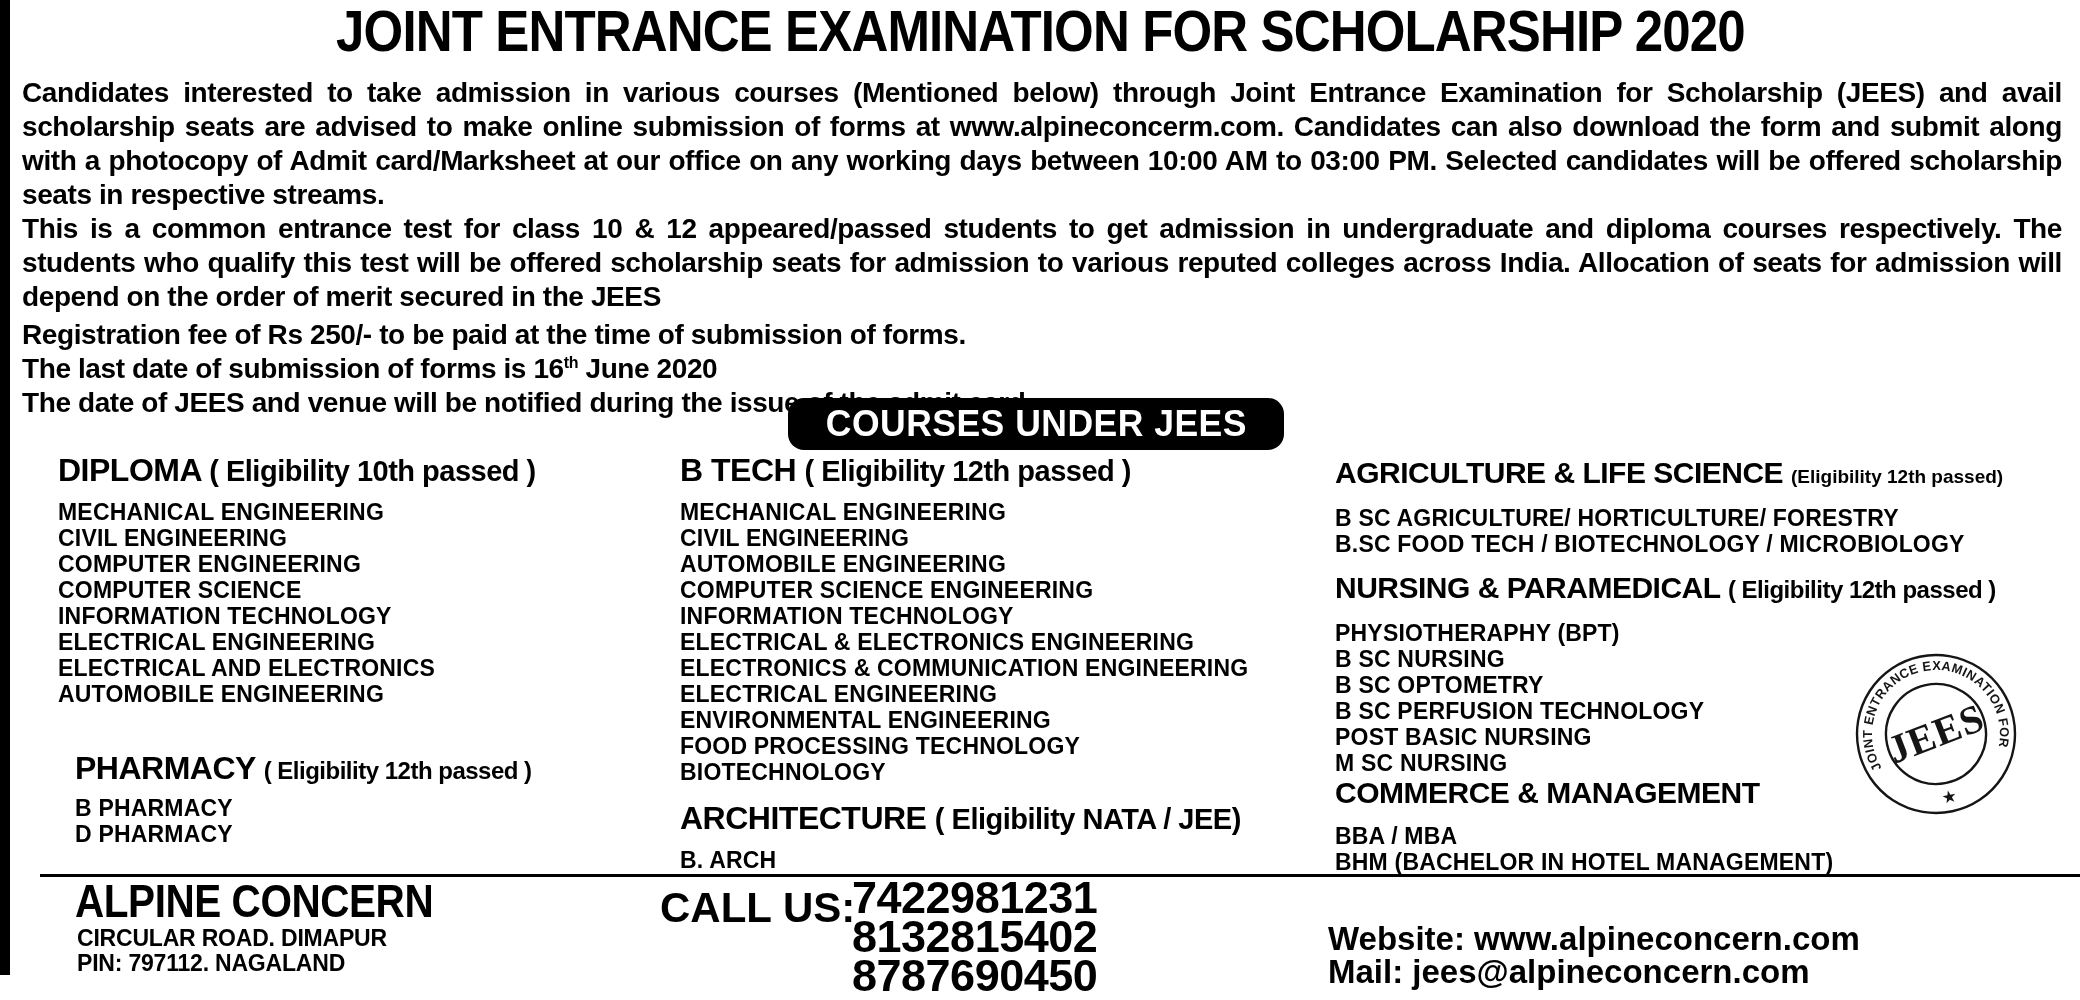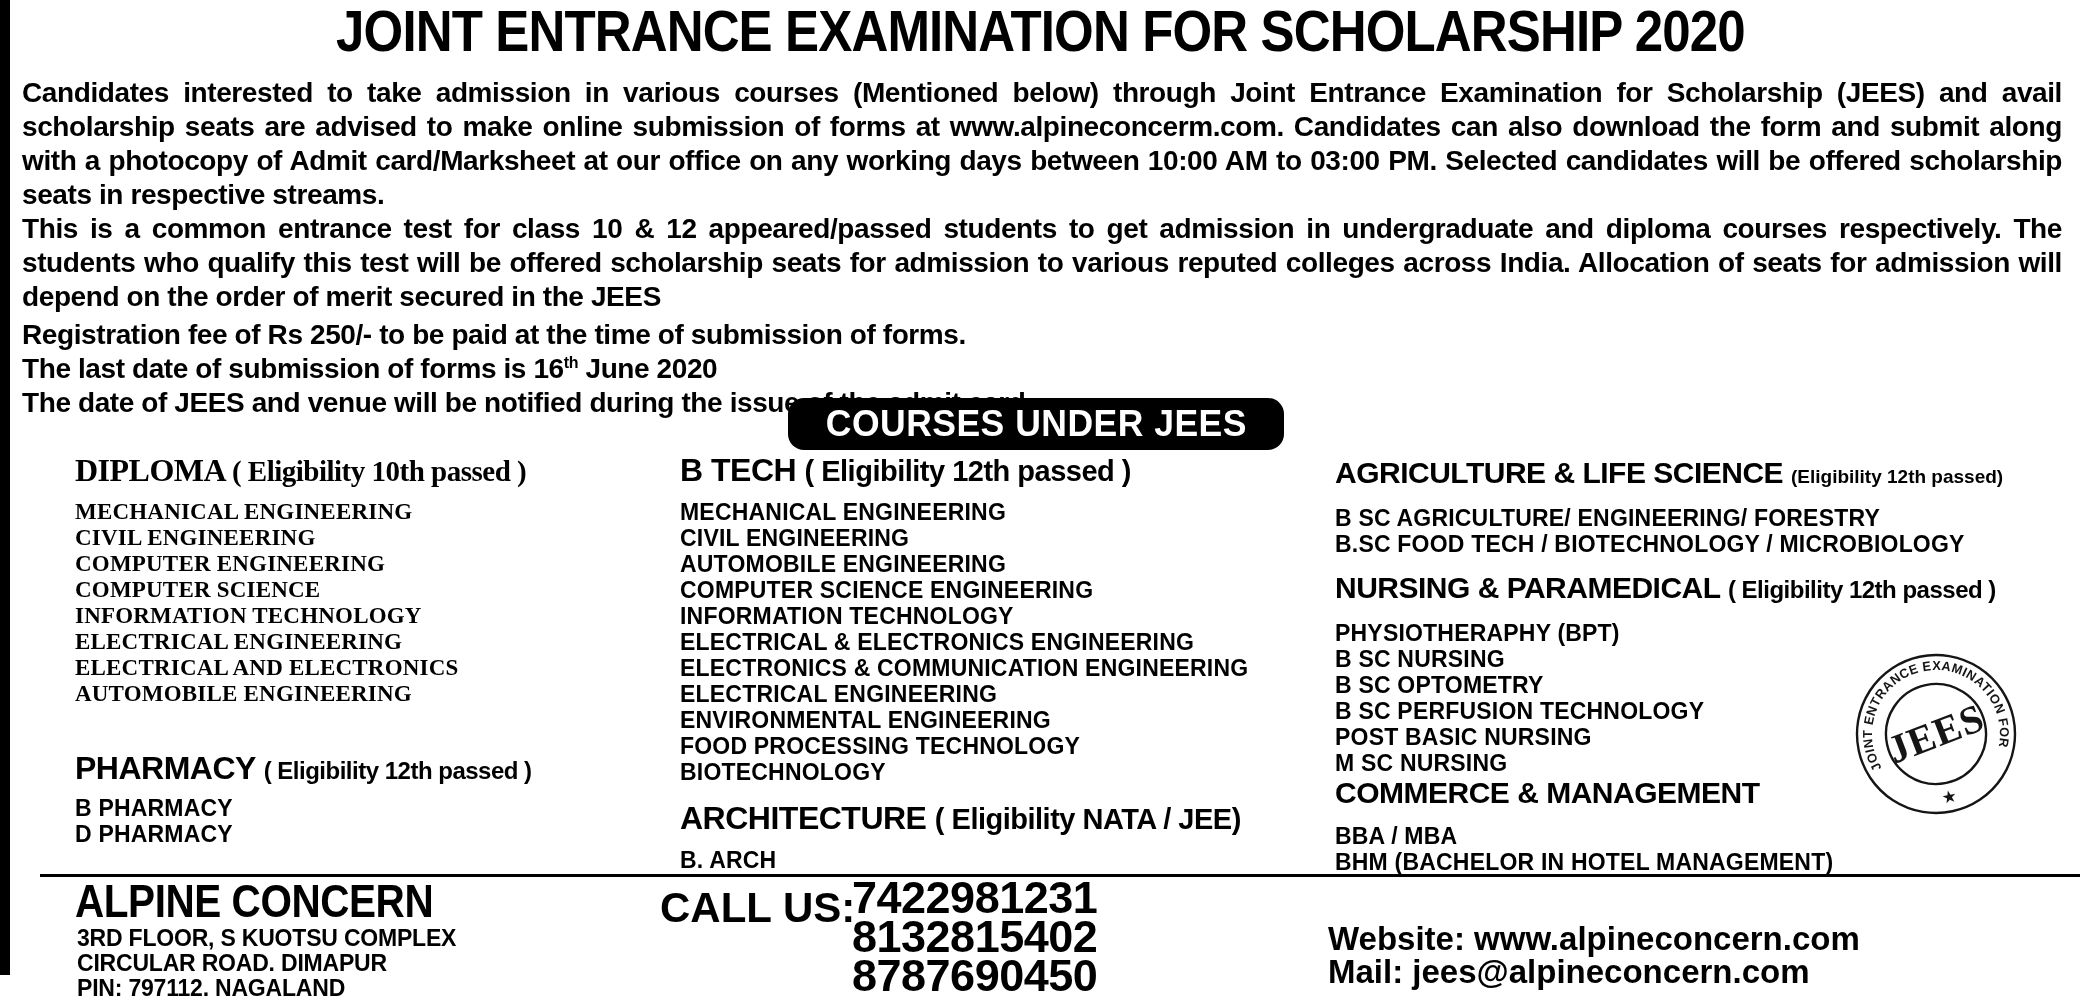--- a/index.html
+++ b/index.html
@@ -38,21 +38,21 @@
 
   
   .sec-heading{font-size:32px;line-height:36px;white-space:nowrap;letter-spacing:-0.5px;}
   .sec-heading .elig{font-size:29px;}
   .sec-heading .elig-sm{font-size:24px;}
   .sec-heading .elig-xs{font-size:19px;letter-spacing:0;}
   .sec-heading-sm{font-size:30px;}
   .course-list{margin-top:10px;font-size:23px;line-height:26px;letter-spacing:0.2px;}
   .course-list div{white-space:nowrap;}
 
-  #sec-diploma{left:75px;top:452px;font-family:Liberation Serif, serif;}
+  #sec-diploma{left:58px;top:452px;}
   #sec-pharmacy{left:75px;top:750px;}
   #sec-pharmacy .course-list{margin-top:6px;}
   #sec-btech{left:680px;top:452px;}
   #sec-architecture{left:680px;top:800px;}
   #sec-architecture .course-list{}
   #sec-agri{left:1335px;top:455px;}
   #sec-agri .course-list{margin-top:10px;}
   #sec-nursing{left:1335px;top:570px;}
   #sec-nursing .course-list{margin-top:12px;}
   #sec-commerce{left:1335px;top:775px;}
@@ -153,21 +153,21 @@
       <div>B. ARCH</div>
     </div>
   </div>
 
   <div id="sec-agri" class="abs">
     <div class="sec-heading sec-heading-sm">
       <span>AGRICULTURE &amp; LIFE SCIENCE</span>
       <span class="elig-xs">(Eligibility 12th passed)</span>
     </div>
     <div class="course-list">
-      <div>B SC AGRICULTURE/ ENGINEERING/ FORESTRY</div>
+      <div>B SC AGRICULTURE/ HORTICULTURE/ FORESTRY</div>
       <div>B.SC FOOD TECH / BIOTECHNOLOGY / MICROBIOLOGY</div>
     </div>
   </div>
 
   <div id="sec-nursing" class="abs">
     <div class="sec-heading sec-heading-sm">
       <span>NURSING &amp; PARAMEDICAL</span>
       <span class="elig-sm">( Eligibility 12th passed )</span>
     </div>
     <div class="course-list">
@@ -202,21 +202,20 @@
       <text x="86" y="99" font-size="40" text-anchor="middle" fill="#151515" font-family="Liberation Serif, DejaVu Serif, serif" font-weight="bold" letter-spacing="1" transform="rotate(-9 86 86)">JEES</text>
     </g>
   </svg>
 
   <div id="footer-rule" class="abs"></div>
 
   <div id="org-name" class="abs">
     <span class="squeeze">ALPINE CONCERN</span>
   </div>
   <div id="org-address" class="abs">
-    <div>3RD FLOOR, S KUOTSU COMPLEX</div>
     <div>CIRCULAR ROAD. DIMAPUR</div>
     <div>PIN: 797112. NAGALAND</div>
   </div>
 
   <div id="call-label" class="abs">CALL US:</div>
   <div id="phones" class="abs">
     <div>7422981231</div>
     <div>8132815402</div>
     <div>8787690450</div>
   </div>

